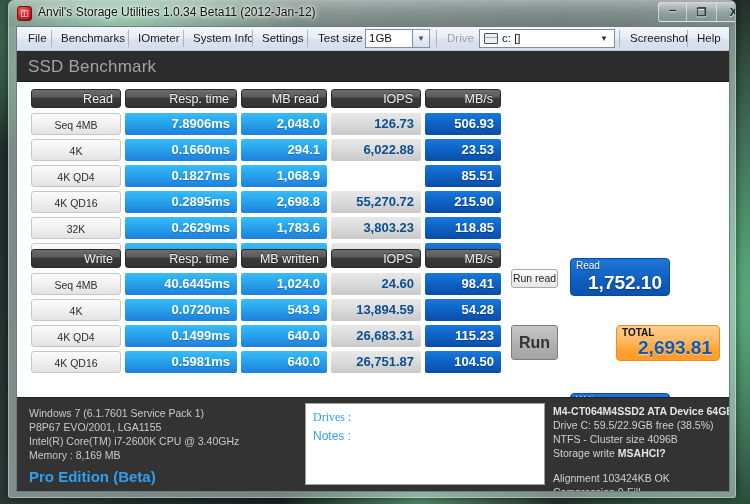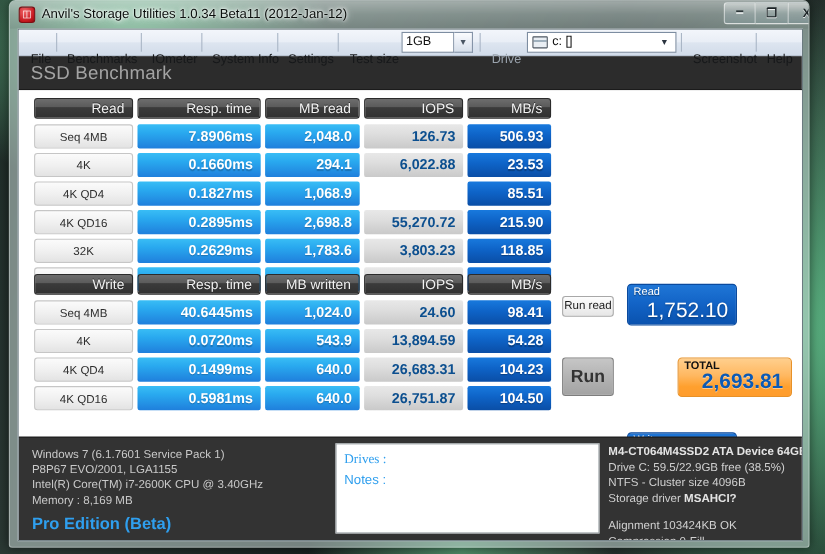--- a/index.html
+++ b/index.html
@@ -86,21 +86,21 @@
   
   #menubar {
     position: relative;
     height: 24px;
     background: linear-gradient(to bottom, #f3f6fb 0%, #e9eef6 48%, #dde5f0 52%, #d2dcea 100%);
     border-bottom: 1px solid #b9c4d2;
     font-size: 11.5px;
     color: #16181a;
   }
   .mitem {
-    position: absolute; top: 16px; height: 15px;
+    position: absolute; top: 0; height: 15px;
     line-height: 23px;
     padding: 0 7px;
     white-space: nowrap;
   }
   .msep {
     position: absolute; top: 3px; height: 17px; width: 1px;
     background: #aab6c6;
   }
   #ts-label { color: #16181a; }
   #ts-box {
@@ -255,20 +255,21 @@
     position: absolute; left: 5px; top: 1px;
     font-size: 10px;
     color: #fff;
     text-shadow: 0 1px 1px rgba(0,0,0,.45);
   }
   .score .s-val {
     position: absolute; right: 7px; bottom: 1px;
     font-size: 19px;
     color: #fff;
     text-shadow: 0 1px 2px rgba(0,0,0,.35);
+    font-weight: bold;
   }
   #score-read, #score-write {
     left: 553px; width: 100px; height: 38px;
     background: linear-gradient(to bottom, #1f76d6 0%, #1263c6 48%, #0a52ae 100%);
     border: 1px solid #0a4a9e;
   }
   #score-read  { top: 176px; }
   #score-write { top: 311px; }
   #score-total {
     left: 599px; top: 243px; width: 104px; height: 36px;
@@ -456,21 +457,21 @@
             <div class="cell c-resp v-lightblue">0.0720ms</div>
             <div class="cell c-mb v-lightblue">543.9</div>
             <div class="cell c-iops v-grey">13,894.59</div>
             <div class="cell c-mbs v-darkblue">54.28</div>
           </div>
           <div class="trow">
             <div class="cell c-label lbl-cell">4K QD4</div>
             <div class="cell c-resp v-lightblue">0.1499ms</div>
             <div class="cell c-mb v-lightblue">640.0</div>
             <div class="cell c-iops v-grey">26,683.31</div>
-            <div class="cell c-mbs v-darkblue">104.23</div>
+            <div class="cell c-mbs v-darkblue">115.23</div>
           </div>
           <div class="trow">
             <div class="cell c-label lbl-cell">4K QD16</div>
             <div class="cell c-resp v-lightblue">0.5981ms</div>
             <div class="cell c-mb v-lightblue">640.0</div>
             <div class="cell c-iops v-grey">26,751.87</div>
             <div class="cell c-mbs v-darkblue">104.50</div>
           </div>
         </div>
 
@@ -504,21 +505,21 @@
         <div id="notesbox">
           <div>Drives :</div>
           <div>Notes :</div>
         </div>
 
         <div id="driveinfo">
           <div class="strong">M4-CT064M4SSD2 ATA Device 64GB/0(</div>
           <div>Drive C: 59.5/22.9GB free (38.5%)</div>
           <div>NTFS - Cluster size 4096B</div>
           <div>
-            <span>Storage driver</span>
+            <span>Storage write</span>
             <span class="strong">MSAHCI?</span>
           </div>
           <div class="gap"></div>
           <div>Alignment 103424KB OK</div>
           <div>Compression 0-Fill</div>
         </div>
       </div>
 
       <div id="vscroll"></div>
     </div>

